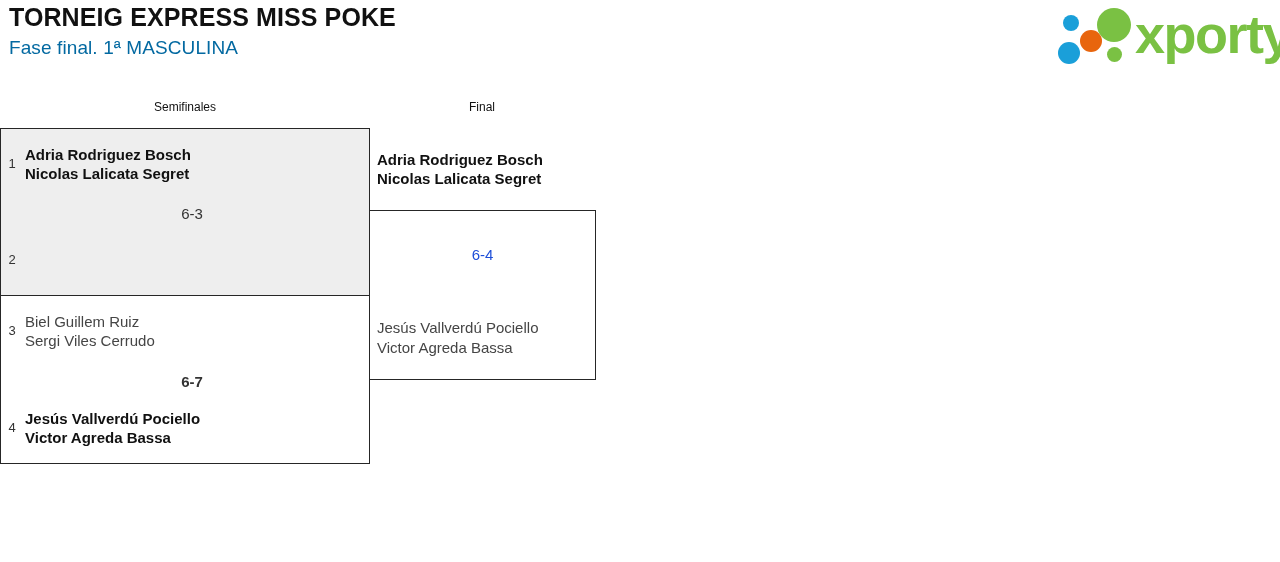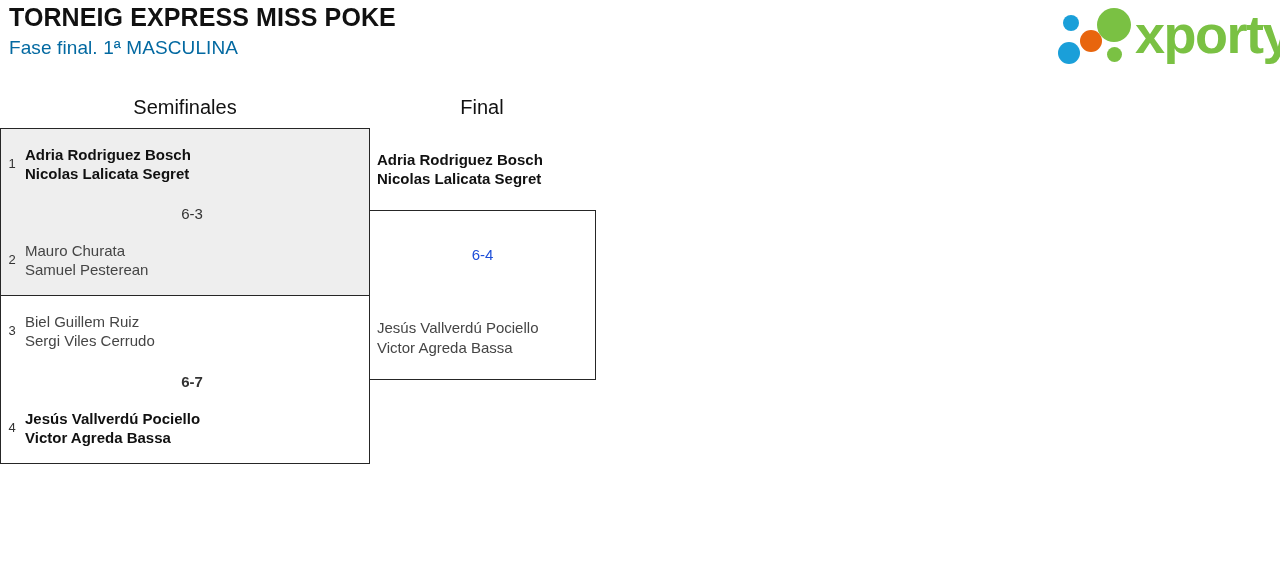--- a/index.html
+++ b/index.html
@@ -85,21 +85,21 @@
   
   #bracket {
     position: absolute;
     left: 0;
     top: 0;
     width: 1280px;
     height: 562px;
   }
   .round-header {
     position: absolute;
-    font-size: 20px;
+    font-size: 12px;
     font-weight: normal;
     color: #111111;
     text-align: center;
     line-height: 20px;
   }
   #header-semifinals { left: 85px;  top: 97px; width: 200px; }
   #header-final      { left: 382px; top: 97px; width: 200px; }
 
   
   .match-box {
@@ -243,24 +243,20 @@
     <div class="competitor top winner">
       <div class="seed">1</div>
       <div class="names">
         <div class="name-line">Adria Rodriguez Bosch</div>
         <div class="name-line">Nicolas Lalicata Segret</div>
       </div>
     </div>
     <div id="sf1-score" class="score">6-3</div>
     <div class="competitor bottom loser">
       <div class="seed">2</div>
-      <div class="names">
-        <div class="name-line">Mauro Churata</div>
-        <div class="name-line">Samuel Pesterean</div>
-      </div>
     </div>
   </div>
 
   <div id="sf2" class="match-box">
     <div class="competitor top loser">
       <div class="seed">3</div>
       <div class="names">
         <div class="name-line">Biel Guillem Ruiz</div>
         <div class="name-line">Sergi Viles Cerrudo</div>
       </div>

